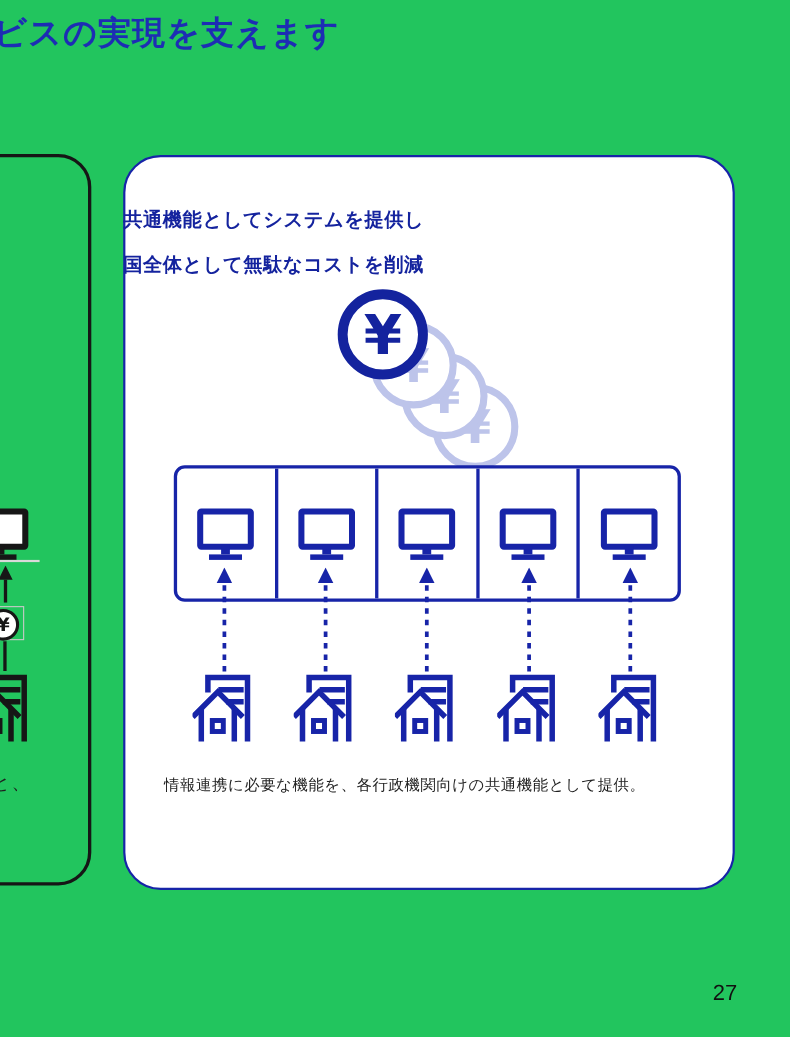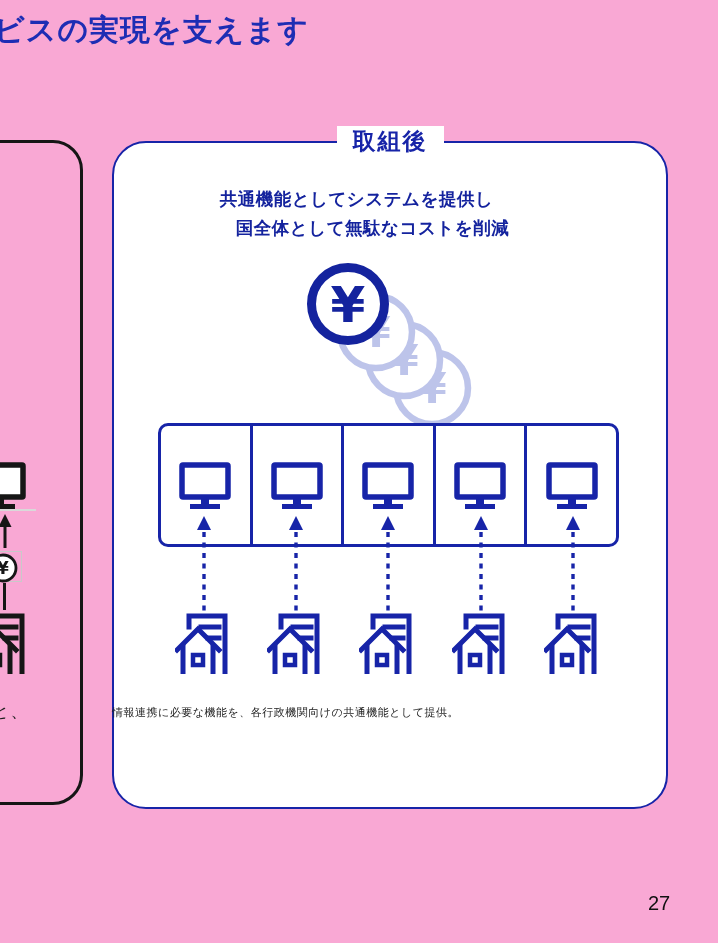--- a/index.html
+++ b/index.html
@@ -1,17 +1,17 @@
 <!DOCTYPE html>
 <html style="--accent: #1724a8; --coin-blue: #14239e; --ghost: #bdc4ea; --title-blue: #1d2db4; --ink-black: #161616; --text: #1f1f1f;"><head>
 <meta charset="utf-8">
 <style>
   html,body{margin:0;padding:0;background:#fff;}
   .page{
-    position:relative;width:718px;height:943px;background:#f9a8d4;overflow:hidden;
+    position:relative;width:718px;height:943px;background:#22c55e;overflow:hidden;
     font-family:"Liberation Sans","DejaVu Sans",sans-serif;
   }
   
   .page-title{
     position:absolute;left:-6px;top:10px;margin:0;
     font-size:30px;font-weight:700;letter-spacing:1px;color:var(--title-blue);
     white-space:nowrap;
   }
   
   .before-box{
@@ -35,25 +35,25 @@
     border:2.5px solid var(--accent);border-radius:34px;box-sizing:border-box;background:#fff;
   }
   .after-label-wrap{
     position:absolute;left:112px;top:126px;width:556px;text-align:center;z-index:3;
   }
   .after-label{
     display:inline-block;background:#fff;padding:0 16px;
     font-size:23px;font-weight:700;color:var(--accent);letter-spacing:2px;
   }
   .heading{
-    position:absolute;left:112px;width:489px;text-align:center;
+    position:absolute;left:112px;width:489px;text-align:left;
     font-size:17.5px;font-weight:700;color:var(--coin-blue);letter-spacing:0.5px;z-index:2;
   }
   .heading.l1{top:187px;}
-  .heading.l2{top:216px;margin-left:16px;}
+  .heading.l2{top:228px;}
   
   .coins{left:296px;top:252px;width:200px;height:190px;z-index:2;}
   .coin-ghost{fill:#fff;stroke:var(--ghost);stroke-width:6.5;}
   .coin-main{fill:#fff;stroke:var(--coin-blue);stroke-width:9;}
   .yen-ghost{fill:var(--ghost);font:700 42px "DejaVu Sans",sans-serif;}
   .yen-main{fill:var(--coin-blue);font:700 50px "DejaVu Sans",sans-serif;}
   
   .grid{
     position:absolute;left:158px;top:423px;width:461px;height:124px;
     border:3px solid var(--accent);border-radius:10px;box-sizing:border-box;
@@ -74,22 +74,22 @@
   .black-al{stroke:var(--ink-black);stroke-width:3;}
   .black-coin-ring{fill:#fff;stroke:var(--ink-black);stroke-width:2.8;}
   .black-yen{fill:var(--ink-black);font:700 17px "DejaVu Sans",sans-serif;}
   
   .bld{width:58px;height:64px;top:610px;z-index:2;}
   .st{fill:none;stroke:var(--accent);stroke-width:5;stroke-linecap:square;}
   .st.win{stroke-width:4.5;}
   .black .st{stroke:var(--ink-black);}
   
   .caption{
-    position:absolute;left:112px;width:512px;text-align:left;
-    font-size:11px;color:var(--text);letter-spacing:0.5px;
+    position:absolute;left:112px;width:512px;text-align:center;
+    font-size:14px;color:var(--text);letter-spacing:0.5px;
   }
   .caption.c1{top:705px;}
   .caption.c2{top:737px;}
   
   .page-number{
     position:absolute;left:648px;top:892px;font-size:20px;color:#111;
   }
 </style>
 </head>
 <body>
@@ -121,23 +121,20 @@
     <line class="st" x1="26" y1="17" x2="44" y2="17"></line>
     <line class="st" x1="33" y1="28" x2="44" y2="28"></line>
     <polyline class="st" points="2,40 23,19 44,40"></polyline>
     <line class="st" x1="8" y1="37" x2="8" y2="62"></line>
     <line class="st" x1="38" y1="37" x2="38" y2="62"></line>
     <rect class="st win" x="18" y="45" width="10" height="10"></rect>
   </svg>
   <div class="abs before-fragment">と、</div>
 
   <div class="after-box"></div>
-  <div class="after-label-wrap">
-    <span class="after-label">取組後</span>
-  </div>
 
   <div class="heading l1">共通機能としてシステムを提供し</div>
   <div class="heading l2">国全体として無駄なコストを削減</div>
 
   <svg class="abs coins" viewBox="0 0 200 190">
     <g>
       <circle class="coin-ghost" cx="136" cy="136" r="36"></circle>
       <text class="yen-ghost" x="136" y="151" text-anchor="middle">¥</text>
     </g>
     <g>

